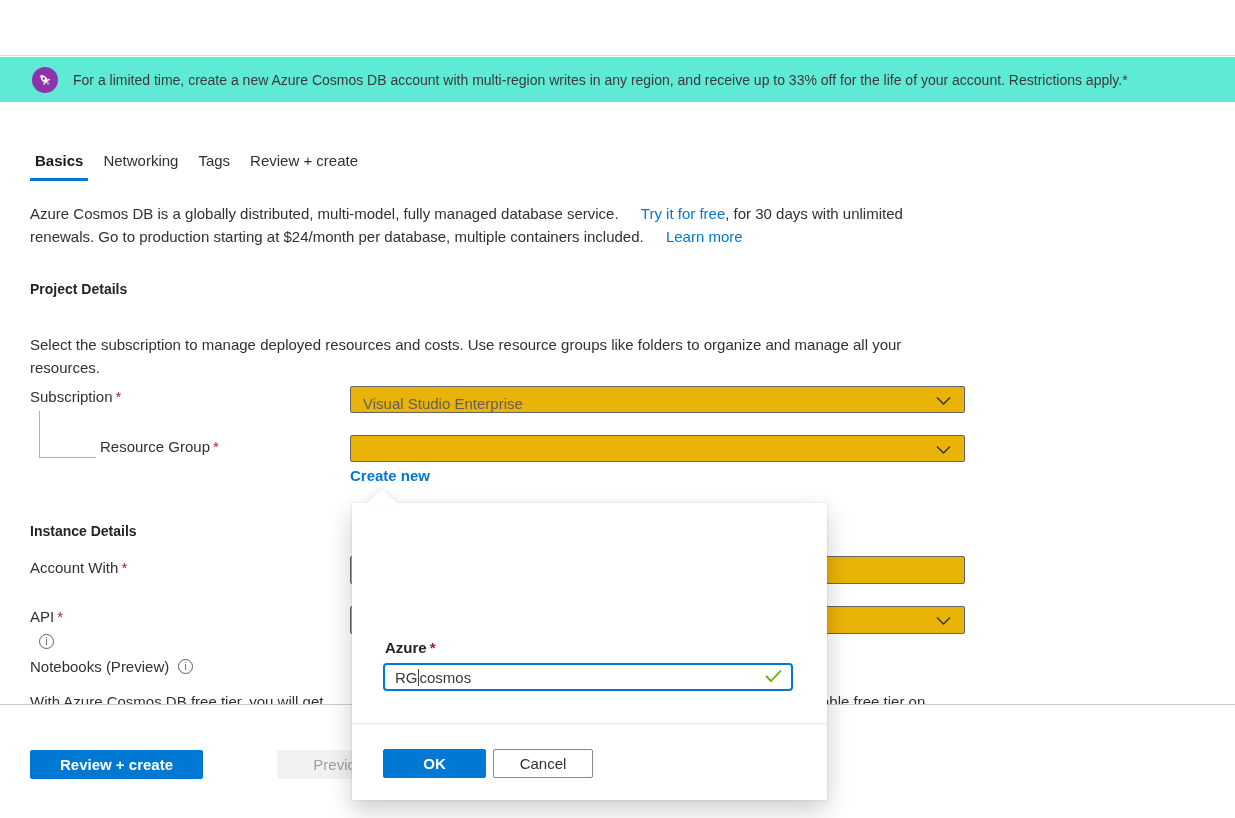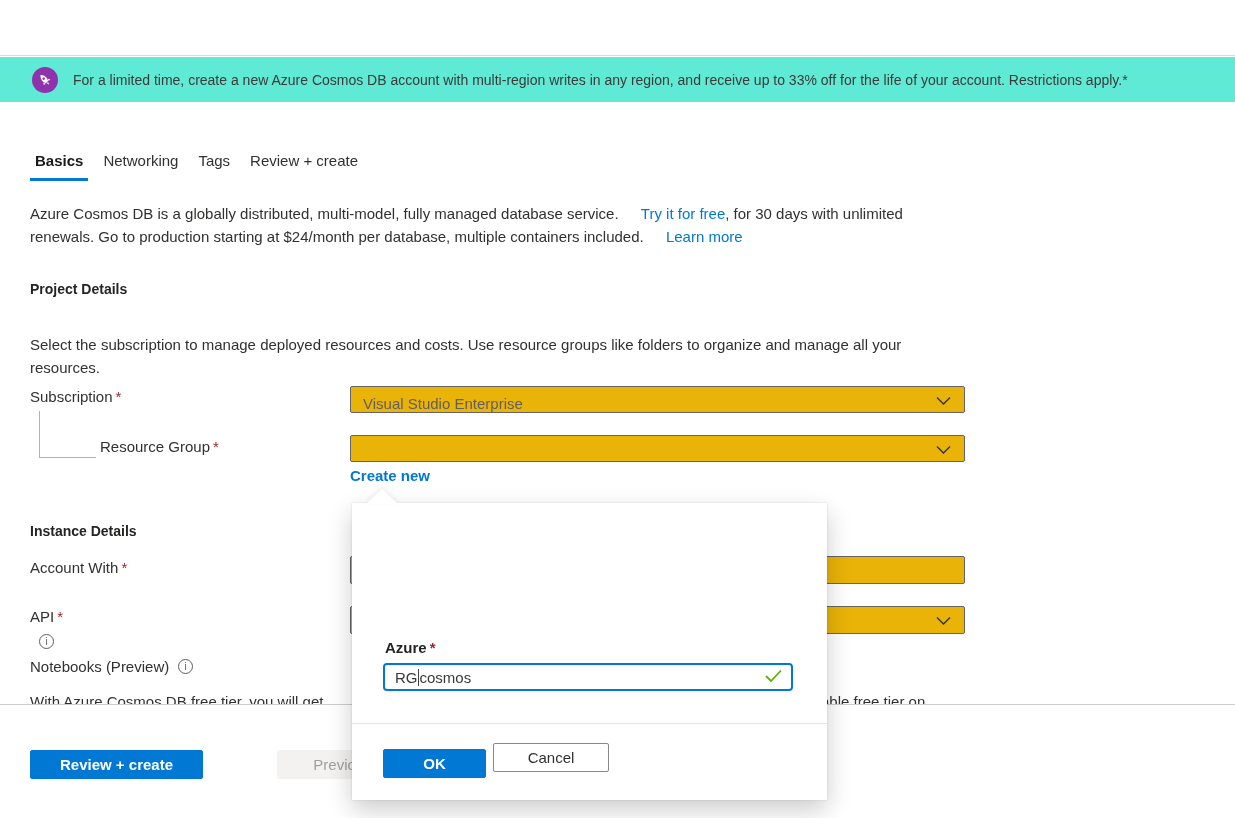--- a/index.html
+++ b/index.html
@@ -66,21 +66,21 @@
                  filter:drop-shadow(0 -2px 2px rgba(0,0,0,0.07)); }
   .dialog-desc { left:33px; top:53px; width:404px; font-size:15.5px; line-height:24px; color:#3b3a39; }
   .dialog-name-label { left:33px; top:136px; font-size:15px; font-weight:600; color:#252423; }
   .dialog-input { left:31px; top:160px; width:410px; height:28px;
                   border:2px solid #0078d4; border-radius:4px; background:#fff;
                   display:flex; align-items:center; padding:0 10px; font-size:15px; color:#3b3a39; }
   .caret { display:inline-block; width:1px; height:17px; background:#444; margin:0 0.5px; vertical-align:middle; }
   .valid-check { position:absolute; right:9px; top:50%; transform:translateY(-50%); }
   .dialog-divider { left:0; top:220px; width:100%; height:1px; background:#e8e6e4; }
   .ok-btn { left:31px; top:246px; width:103px; height:29px; }
-  .cancel-btn { left:141px; top:240px; width:116px; height:29px; }
+  .cancel-btn { left:141px; top:246px; width:100px; height:29px; }
 </style>
 </head>
 <body>
 
 <div class="screen">
 
   <div class="abs title-divider"></div>
 
   <div class="abs banner">
     <span class="banner-icon">

